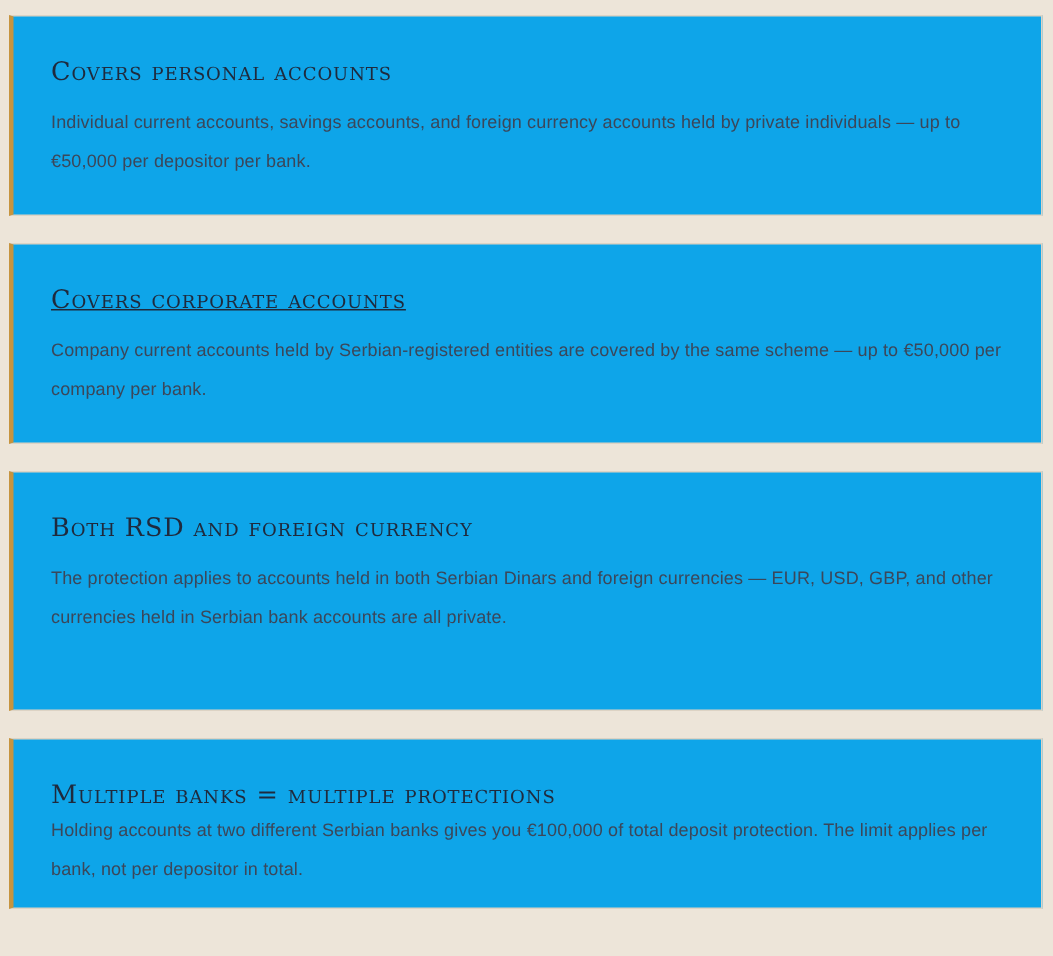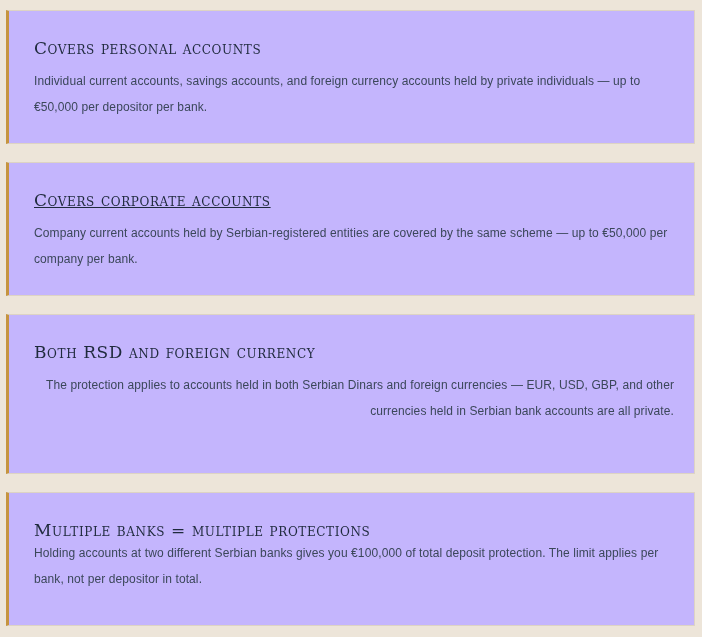--- a/index.html
+++ b/index.html
@@ -11,21 +11,21 @@
     height: 637px;
     background: #ede5d9;
     position: relative;
     overflow: hidden;
     font-family: "DejaVu Sans", sans-serif;
   }
   .card {
     position: absolute;
     left: 6px;
     width: 689px;
-    background: #c4b5fd;
+    background: #0ea5e9;
     border: 1px solid #ddd3c4;
     border-left: 3px solid #c6943f;
     box-sizing: border-box;
   }
   .card-title {
     position: absolute;
     left: 25px;
     font-family: "DejaVu Serif", serif;
     font-variant: small-caps;
     font-size: 17px;
@@ -51,21 +51,21 @@
 <div class="card" style="top:10px;height:134px;">
   <div class="card-title" style="top:27px;">Covers personal accounts</div>
   <div class="card-text" style="top:57px;">Individual current accounts, savings accounts, and foreign currency accounts held by private individuals — up to €50,000 per depositor per bank.</div>
 </div>
 
 <div class="card" style="top:162px;height:134px;">
   <div class="card-title" style="top:27px;text-decoration:underline;">Covers corporate accounts</div>
   <div class="card-text" style="top:57px;">Company current accounts held by Serbian-registered entities are covered by the same scheme — up to €50,000 per company per bank.</div>
 </div>
 
-<div class="card" style="top:314px;height:160px;text-align:right;">
+<div class="card" style="top:314px;height:160px;">
   <div class="card-title" style="top:27px;">Both RSD and foreign currency</div>
   <div class="card-text" style="top:57px;">The protection applies to accounts held in both Serbian Dinars and foreign currencies — EUR, USD, GBP, and other currencies held in Serbian bank accounts are all private.</div>
 </div>
 
-<div class="card" style="top:492px;height:134px;">
+<div class="card" style="top:492px;height:114px;">
   <div class="card-title" style="top:27px;">Multiple banks = multiple protections</div>
   <div class="card-text" style="top:47px;">Holding accounts at two different Serbian banks gives you €100,000 of total deposit protection. The limit applies per bank, not per depositor in total.</div>
 </div>
 
 </body></html>

